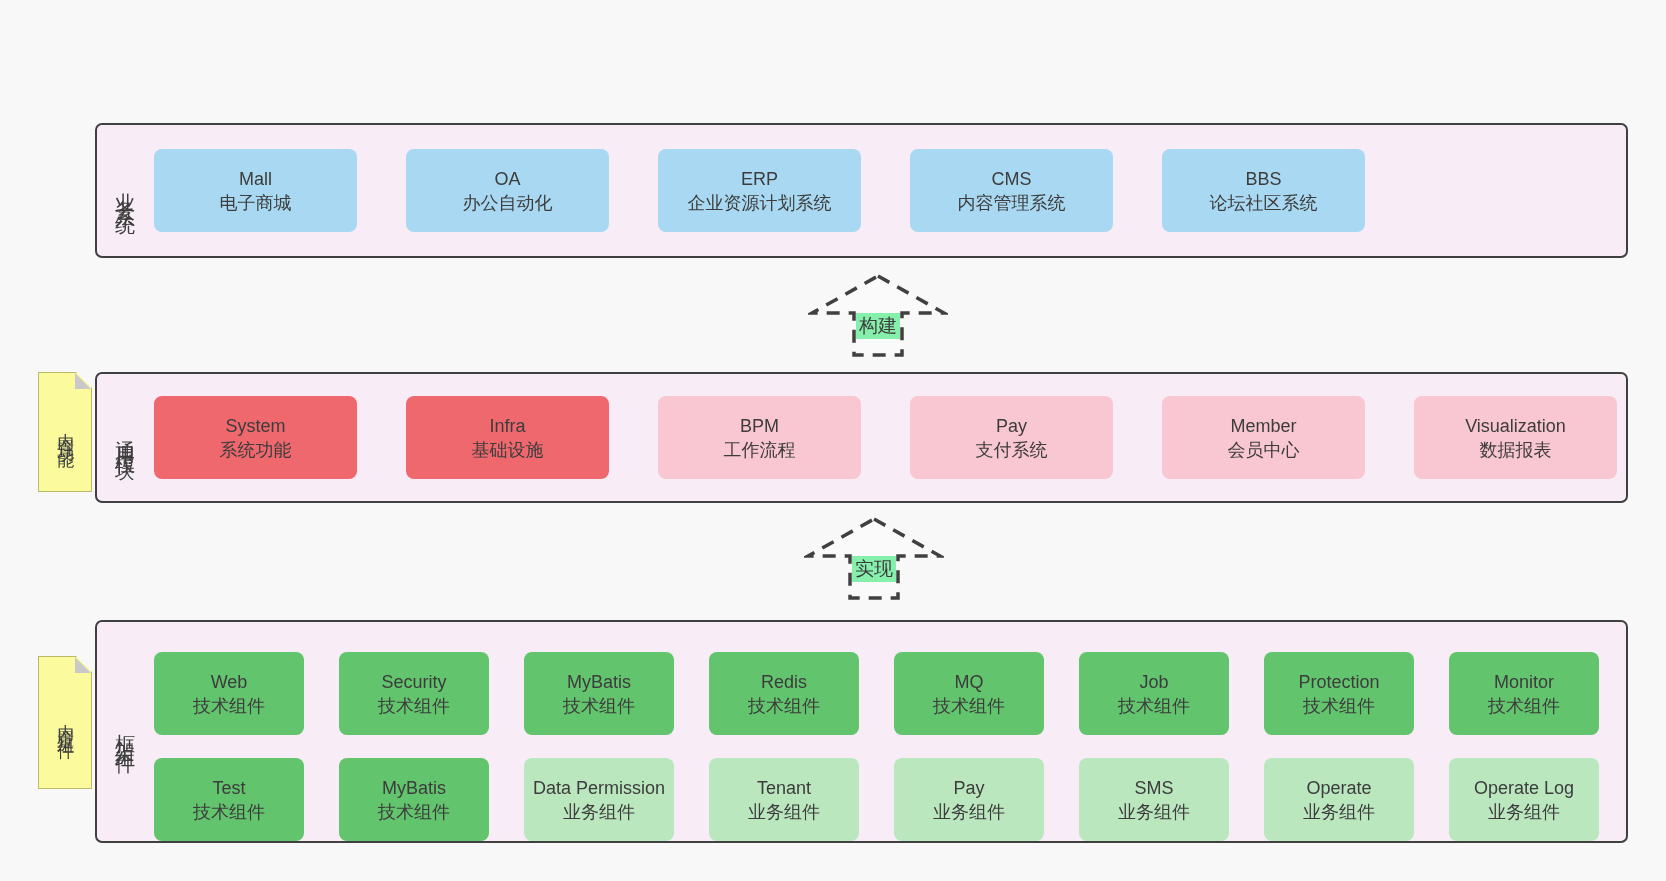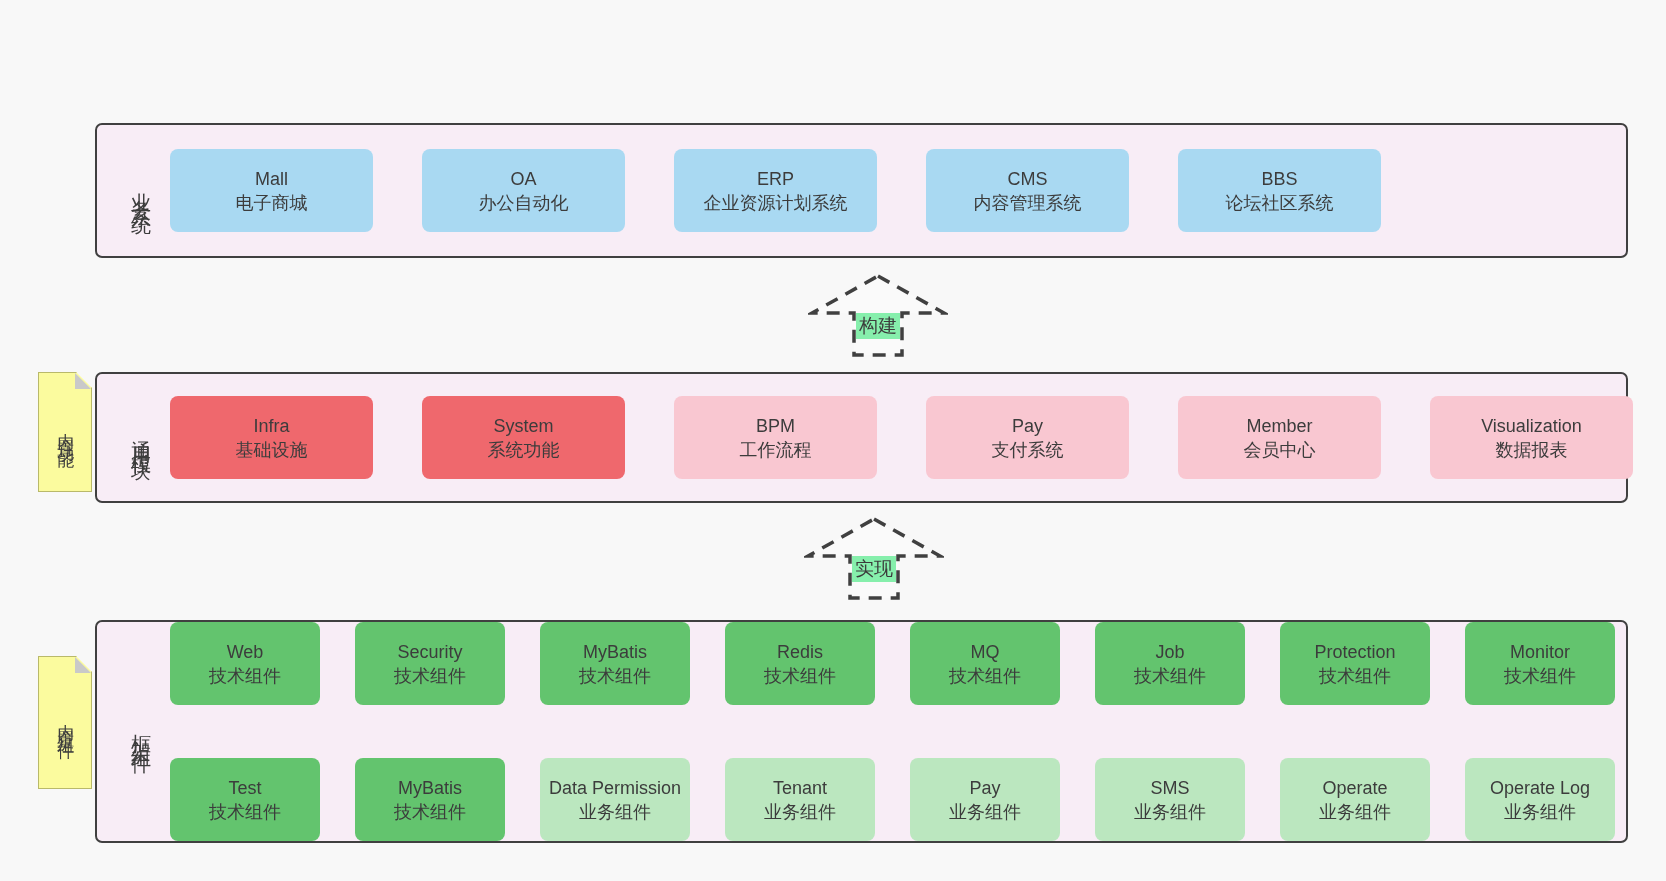--- a/index.html
+++ b/index.html
@@ -6,32 +6,32 @@
   body{
     width:1666px;height:881px;position:relative;overflow:hidden;
     background:var(--c-page-bg,#f8f8f8);
     font-family:"Liberation Sans",sans-serif;
     color:var(--c-text,#3c3c3c);
   }
   .band{
     position:absolute;left:95px;width:1533px;box-sizing:border-box;
     background:var(--c-band-bg,#f8edf6);
     border:2px solid var(--c-band-border,#404040);
-    border-radius:7px;display:flex;align-items:stretch;z-index:2;padding-left:16px;
+    border-radius:7px;display:flex;align-items:stretch;z-index:2;
   }
   #band1{top:123px;height:135px;}
   #band2{top:372px;height:131px;}
   #band3{top:620px;height:223px;}
   .band-label{width:57px;flex:none;display:flex;align-items:center;justify-content:center;}
   .vlabel{
     writing-mode:vertical-rl;text-orientation:upright;
     font-size:20px;letter-spacing:7px;color:var(--c-text,#3c3c3c);line-height:1.1;
   }
   .boxes{flex:1;display:flex;align-items:center;gap:49px;}
-  .rows{flex:1;display:flex;flex-direction:column;justify-content:space-between;gap:30px;}
+  .rows{flex:1;display:flex;flex-direction:column;justify-content:flex-end;gap:23px;}
   .row{display:flex;gap:35px;}
   .box{
     box-sizing:border-box;border-radius:8px;flex:none;
     display:flex;flex-direction:column;justify-content:center;align-items:center;
     text-align:center;font-size:18px;line-height:24px;padding:2px 4px;
   }
   .band6 .box{width:203px;height:83px;}
   .band8 .box{width:150px;height:83px;}
   .blue{background:var(--c-blue,#a9d9f2);}
   .red{background:var(--c-red,#ef686d);}
@@ -103,26 +103,26 @@
 <div class="note" style="top:372px;height:120px;">
   <span class="vlabel">内置功能</span>
 </div>
 
 <div class="band band6" id="band2">
   <div class="band-label">
     <span class="vlabel">通用模块</span>
   </div>
   <div class="boxes">
     <div class="box red">
+      <div>System</div>
+      <div>系统功能</div>
+    </div>
+    <div class="box red">
       <div>Infra</div>
       <div>基础设施</div>
-    </div>
-    <div class="box red">
-      <div>System</div>
-      <div>系统功能</div>
     </div>
     <div class="box pink">
       <div>BPM</div>
       <div>工作流程</div>
     </div>
     <div class="box pink">
       <div>Pay</div>
       <div>支付系统</div>
     </div>
     <div class="box pink">

